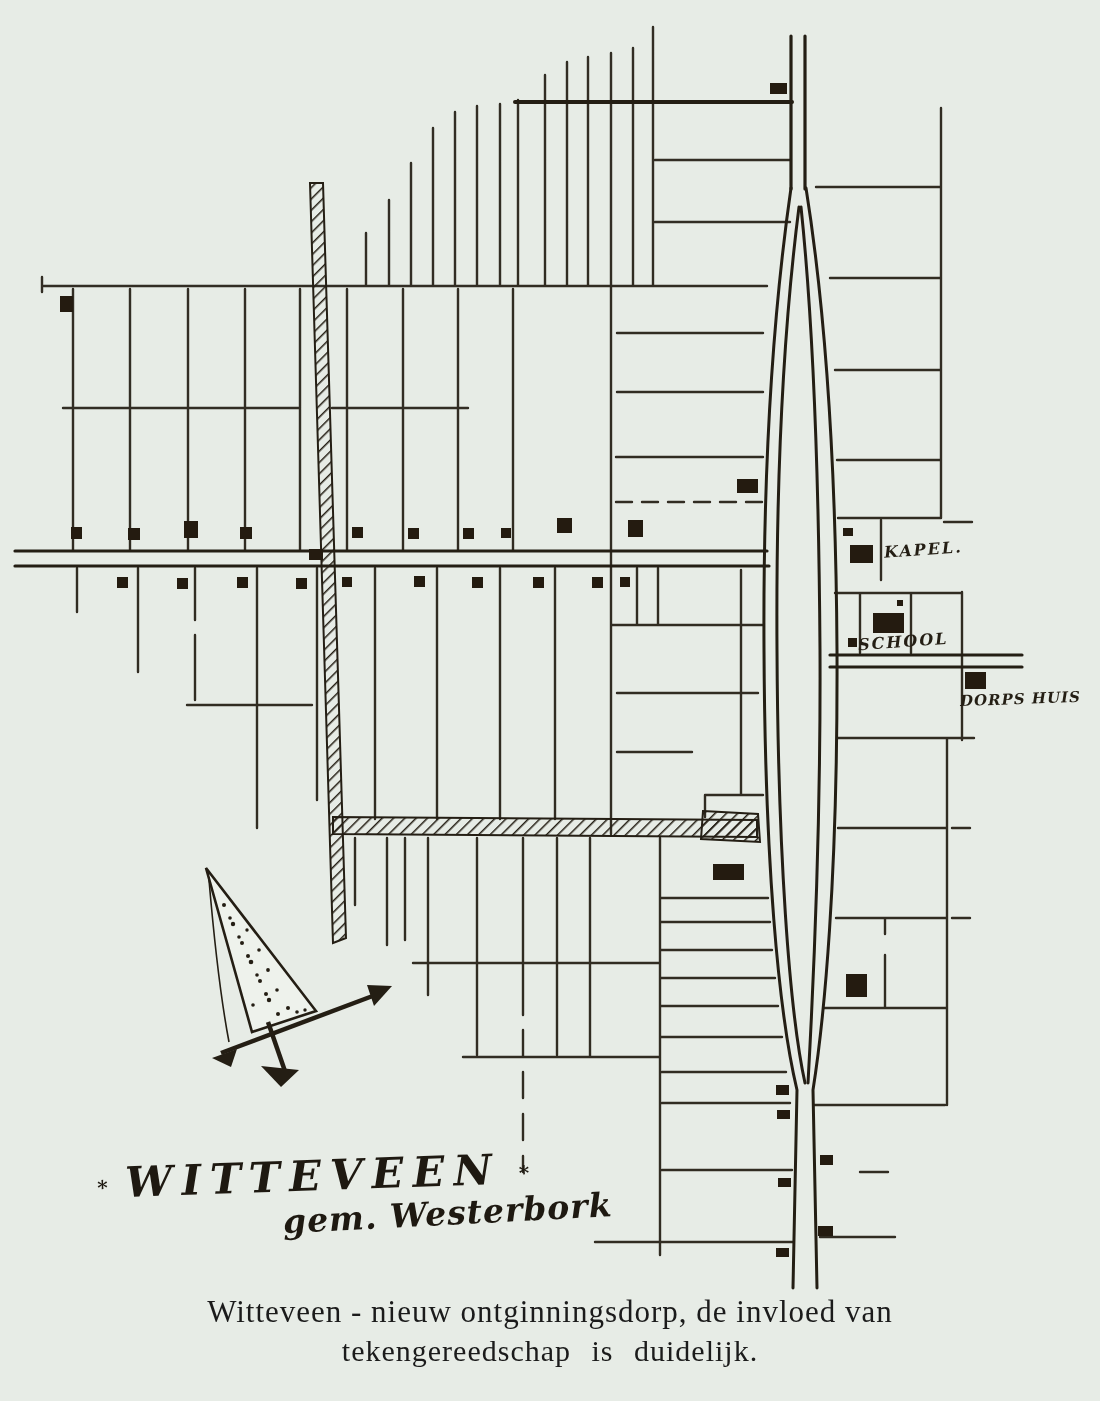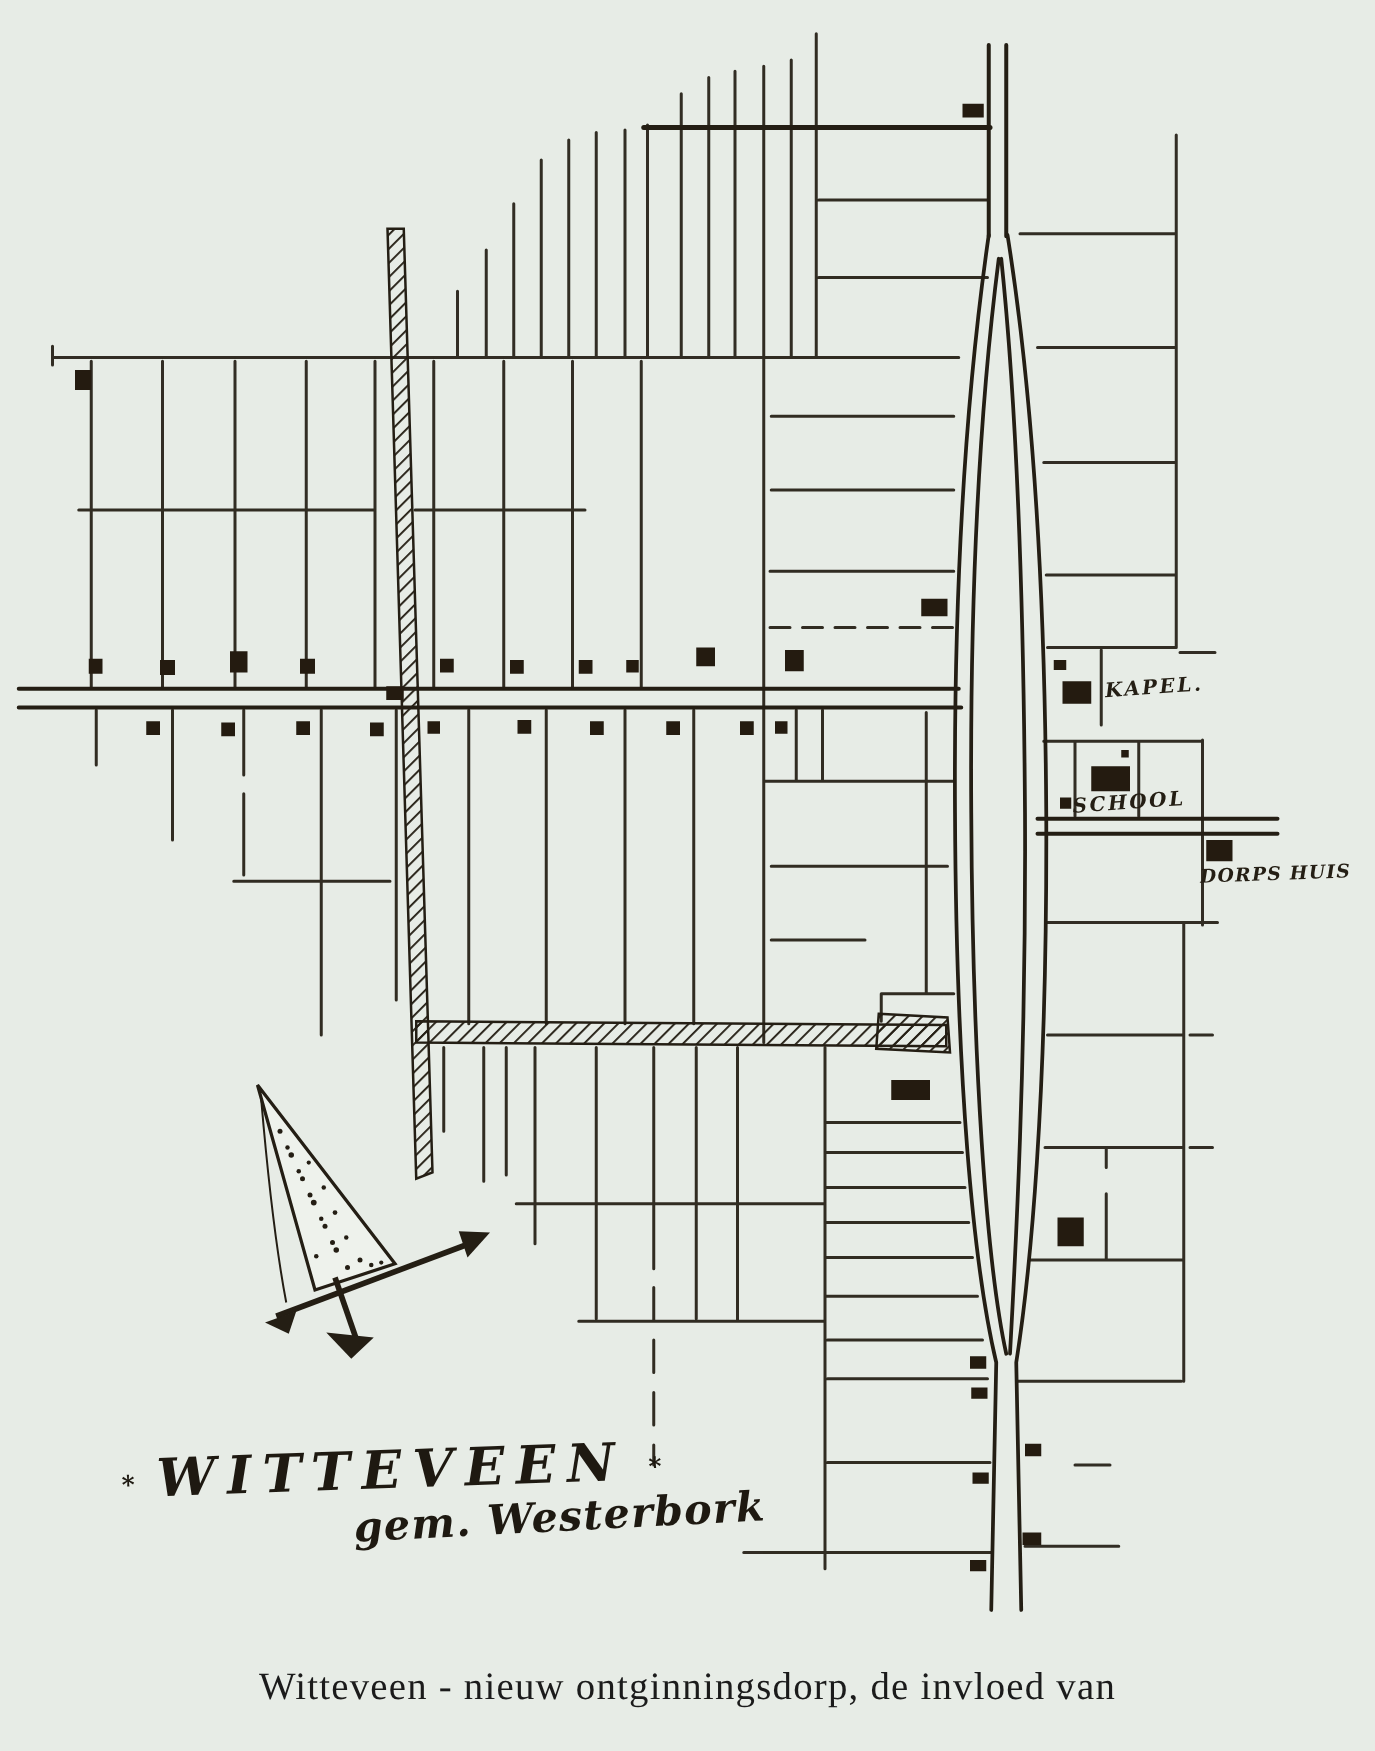--- a/index.html
+++ b/index.html
@@ -22,21 +22,21 @@
     color:#1e1911; font-family:"DejaVu Serif", serif;
   }
   .title-row { display:flex; align-items:center; gap:16px; }
   .title-mark { font-size:20px; font-weight:700; }
   .title-text { font-size:42px; font-weight:700; font-style:italic; letter-spacing:9px; }
   .subtitle {
     margin:-2px 0 0 186px; font-size:33px; font-style:italic;
     letter-spacing:1px; transform:rotate(-1deg); font-weight:700;
   }
   .caption {
-    position:absolute; left:0; right:0; top:1331px; text-align:center;
+    position:absolute; left:0; right:0; top:1294px; text-align:center;
     color:#1b1b1b;
   }
   .caption-l1 { font-size:31px; letter-spacing:1px; }
   .caption-l2 { font-size:30px; letter-spacing:1px; word-spacing:12px; margin-top:4px; }
 </style>
 </head>
 <body>
 
 <div class="page">
 
@@ -176,15 +176,16 @@
     <div class="title-row">
       <span class="title-mark">∗</span>
       <span class="title-text">WITTEVEEN</span>
       <span class="title-mark">∗</span>
     </div>
     <div class="subtitle">gem. Westerbork</div>
   </div>
 
   <div class="caption">
     <div class="caption-l1">Witteveen - nieuw ontginningsdorp, de invloed van</div>
+    <div class="caption-l2">tekengereedschap is duidelijk.</div>
   </div>
 
 </div>
 
 </body></html>

